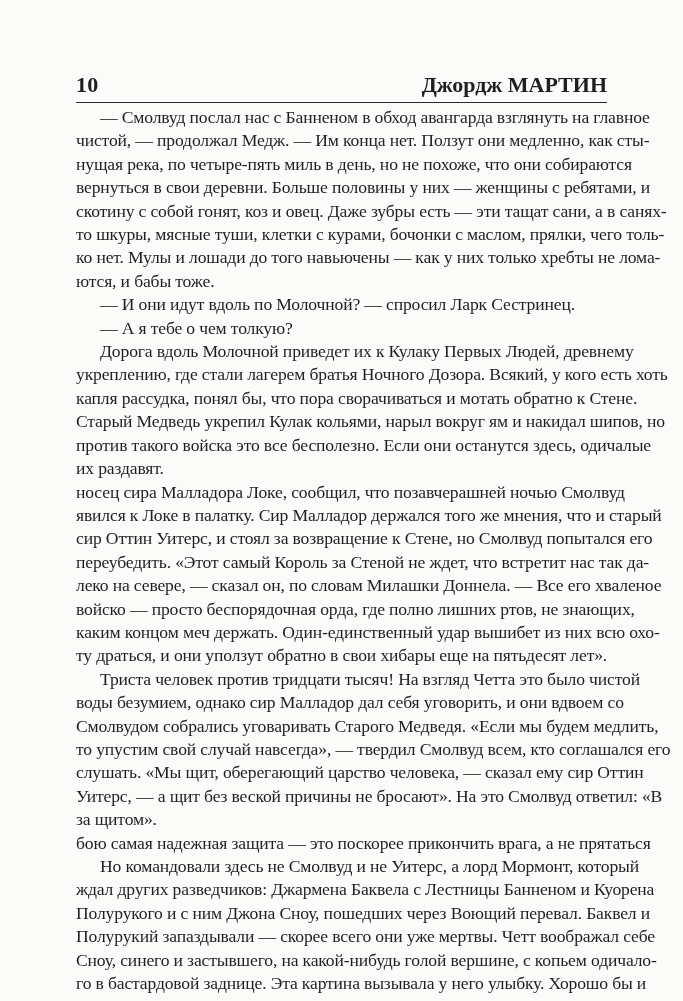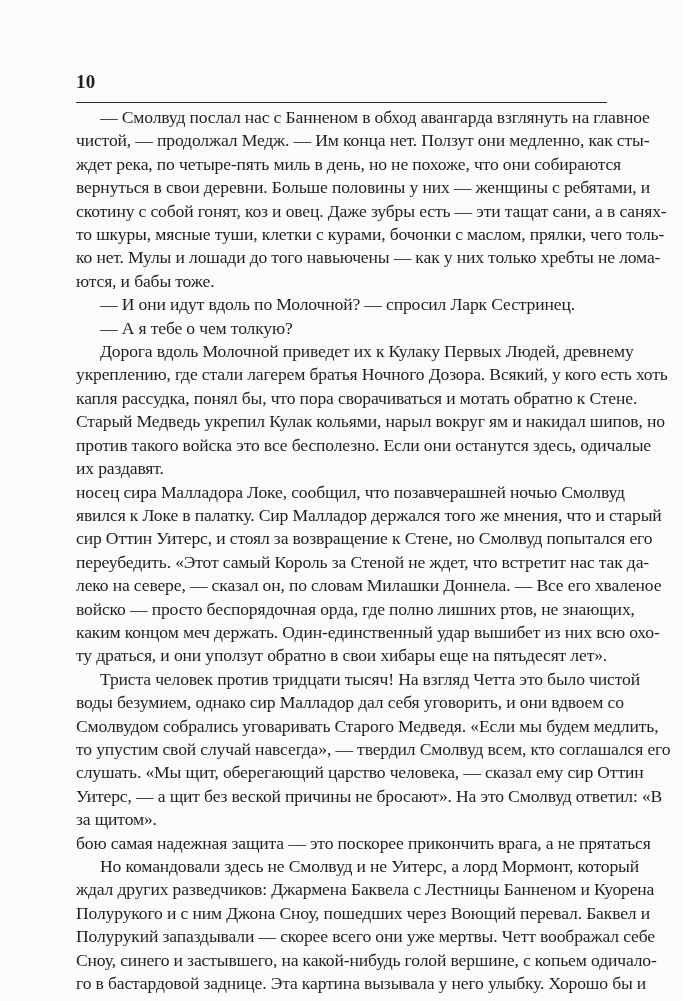--- a/index.html
+++ b/index.html
@@ -3,46 +3,47 @@
 <meta charset="utf-8">
 <style>
   html, body { margin: 0; padding: 0; }
   body {
     width: 683px; height: 1001px; background: #fbfbfa; overflow: hidden;
     position: relative; color: #1f1f1f;
     font-family: "Liberation Serif", "DejaVu Serif", serif;
   }
   .page { position: absolute; left: 76px; top: 72px; width: 531px; }
   .header {
-    display: flex; justify-content: space-between; align-items: flex-start;
+    display: flex; justify-content: space-between; align-items: center;
     height: 27px; border-bottom: 1.3px solid #2a2a2a;
-    font-weight: bold; font-size: 19px; line-height: 20px; padding-bottom: 4px;
+    font-weight: bold; font-size: 22px; line-height: 20px; padding-bottom: 4px;
     box-sizing: border-box; height: 31px;
   }
   .header .page-number { letter-spacing: 0.2px; }
   .body { margin-top: 3px; }
   .line {
     display: block; font-size: 17.6px; line-height: 23.42px; height: 23.42px;
     white-space: nowrap; text-align: justify; text-align-last: justify;
     letter-spacing: -0.15px;
   }
   .line.indent { padding-left: 24px; }
   .line.last { text-align-last: left; }
 </style>
 </head>
 <body>
 
 <div class="page">
   <div class="header">
     <span class="page-number">10</span>
+    <span class="author">Джордж МАРТИН</span>
   </div>
   <div class="body" id="body">
       <span class="line indent">— Смолвуд послал нас с Банненом в обход авангарда взглянуть на главное</span>
       <span class="line">чистой, — продолжал Медж. — Им конца нет. Ползут они медленно, как сты-</span>
-      <span class="line">ждет река, по четыре-пять миль в день, но не похоже, что они собираются</span>
+      <span class="line">нущая река, по четыре-пять миль в день, но не похоже, что они собираются</span>
       <span class="line">вернуться в свои деревни. Больше половины у них — женщины с ребятами, и</span>
       <span class="line">скотину с собой гонят, коз и овец. Даже зубры есть — эти тащат сани, а в санях-</span>
       <span class="line">то шкуры, мясные туши, клетки с курами, бочонки с маслом, прялки, чего толь-</span>
       <span class="line">ко нет. Мулы и лошади до того навьючены — как у них только хребты не лома-</span>
       <span class="line last">ются, и бабы тоже.</span>
       <span class="line indent last">— И они идут вдоль по Молочной? — спросил Ларк Сестринец.</span>
       <span class="line indent last">— А я тебе о чем толкую?</span>
       <span class="line indent">Дорога вдоль Молочной приведет их к Кулаку Первых Людей, древнему</span>
       <span class="line">укреплению, где стали лагерем братья Ночного Дозора. Всякий, у кого есть хоть</span>
       <span class="line">капля рассудка, понял бы, что пора сворачиваться и мотать обратно к Стене.</span>

